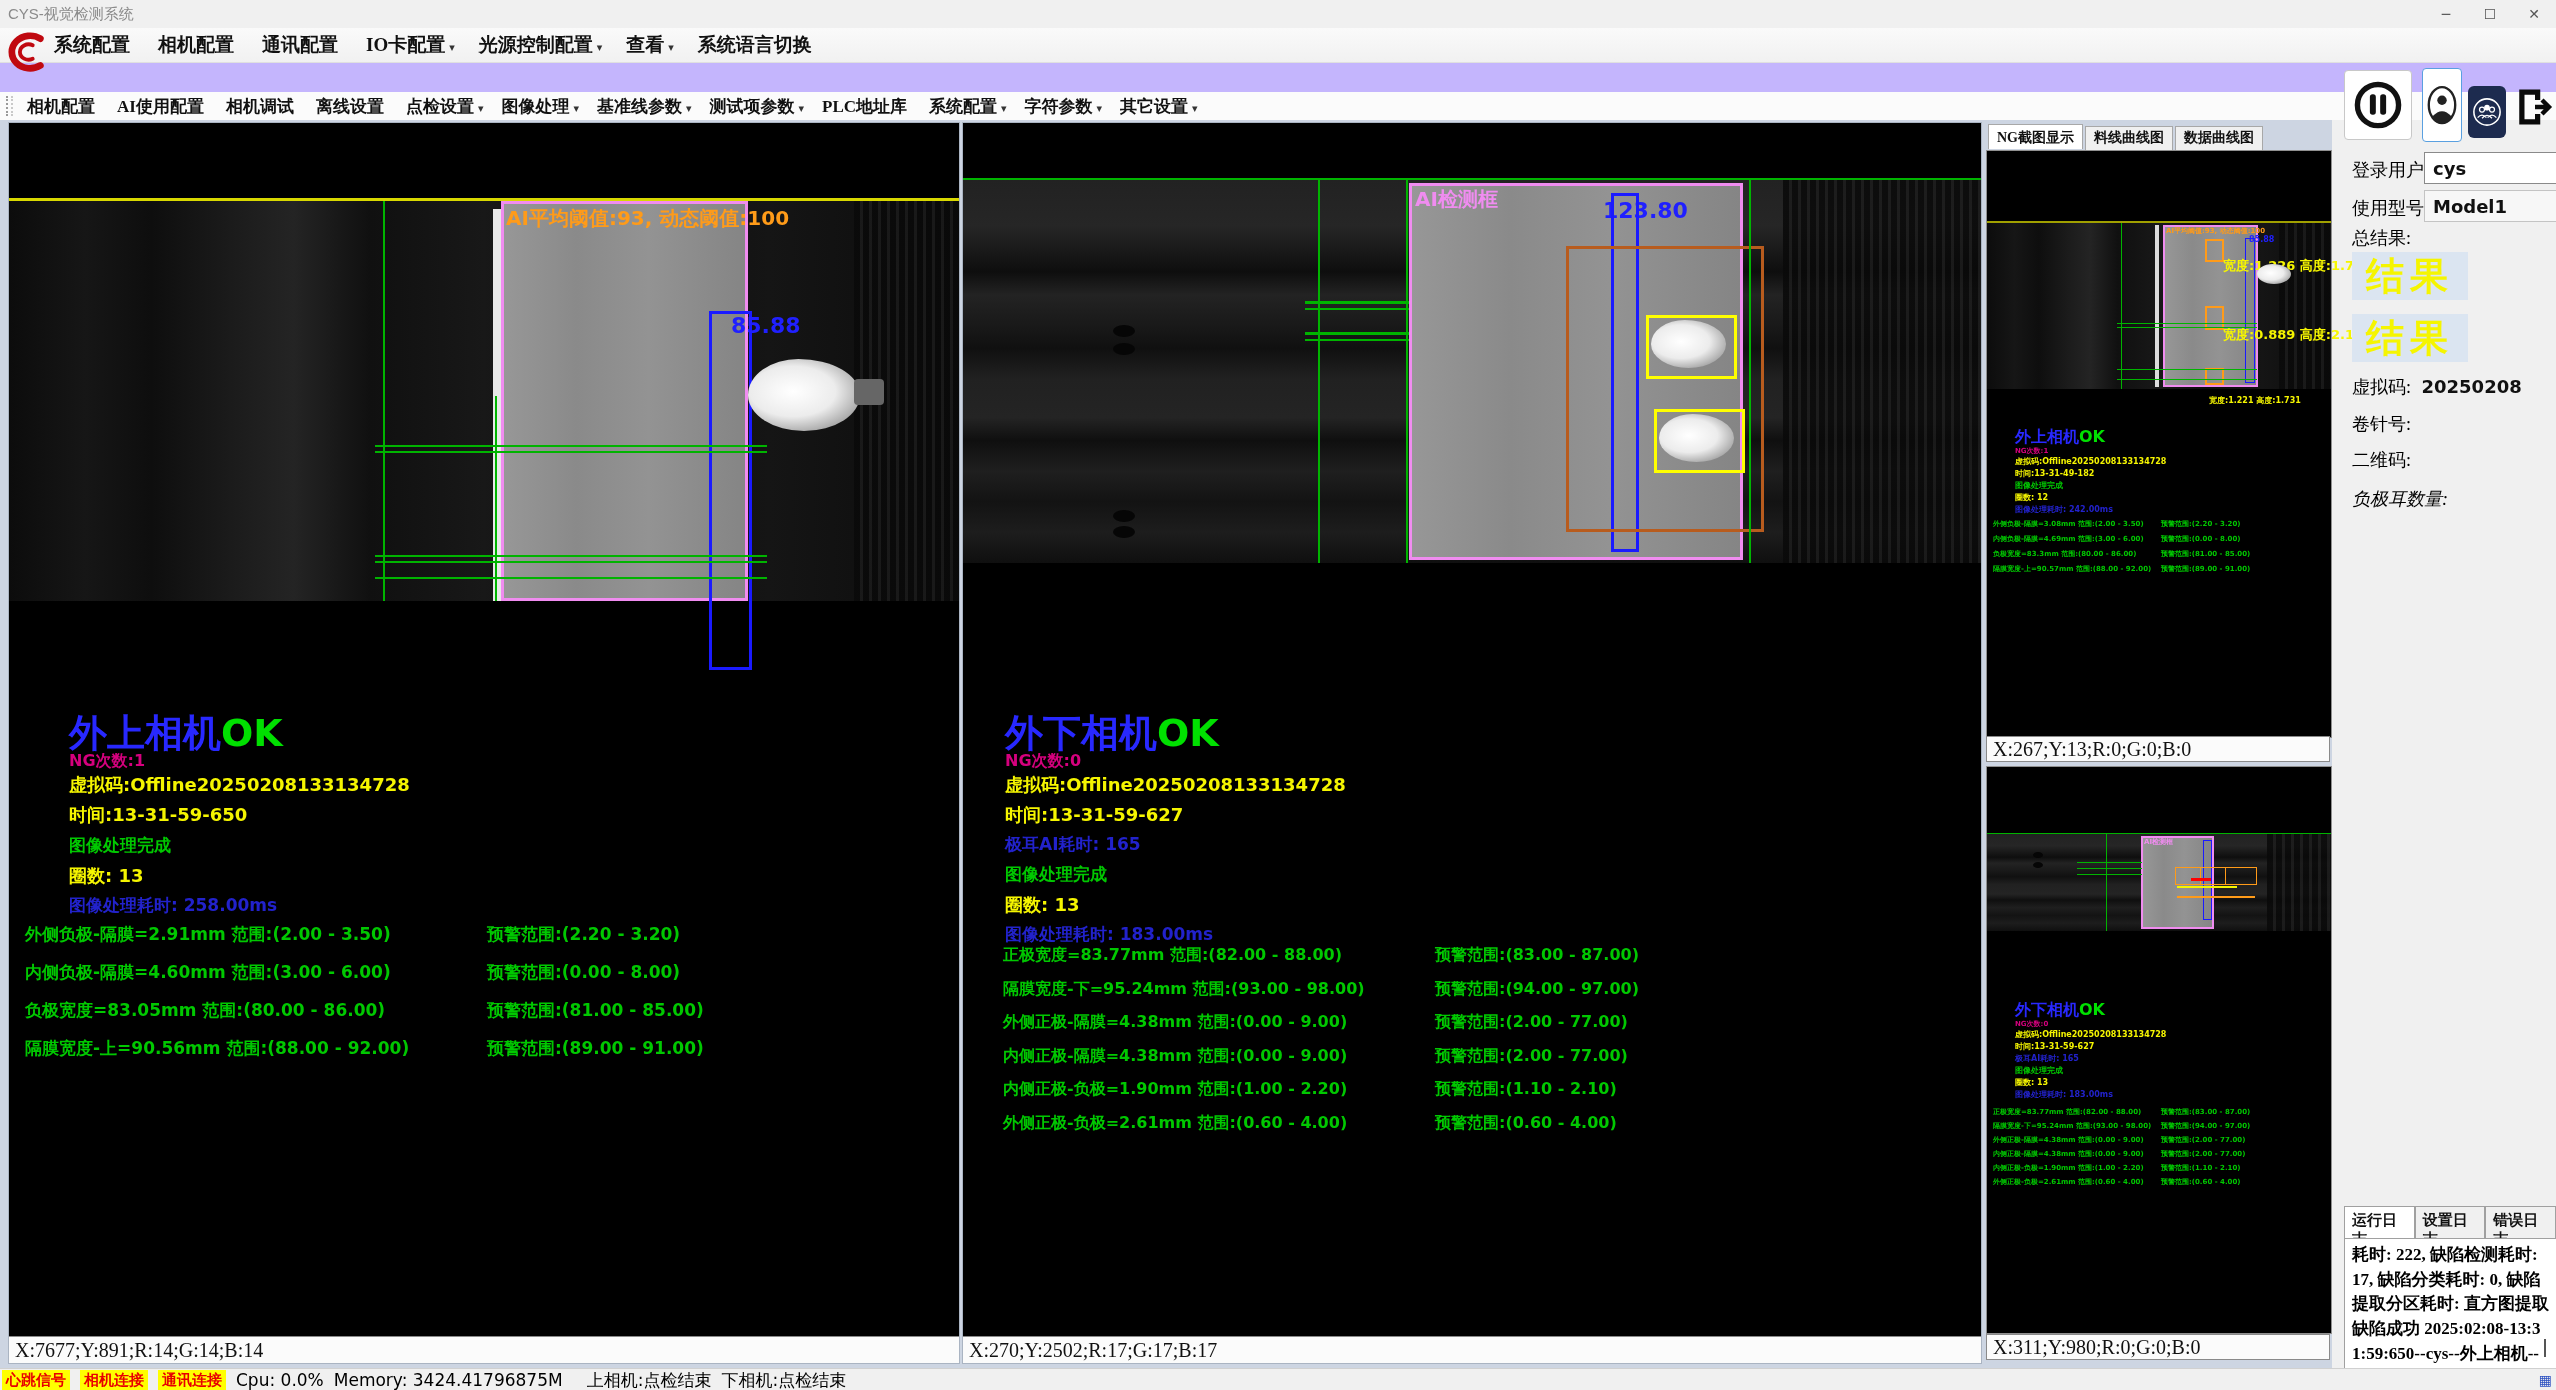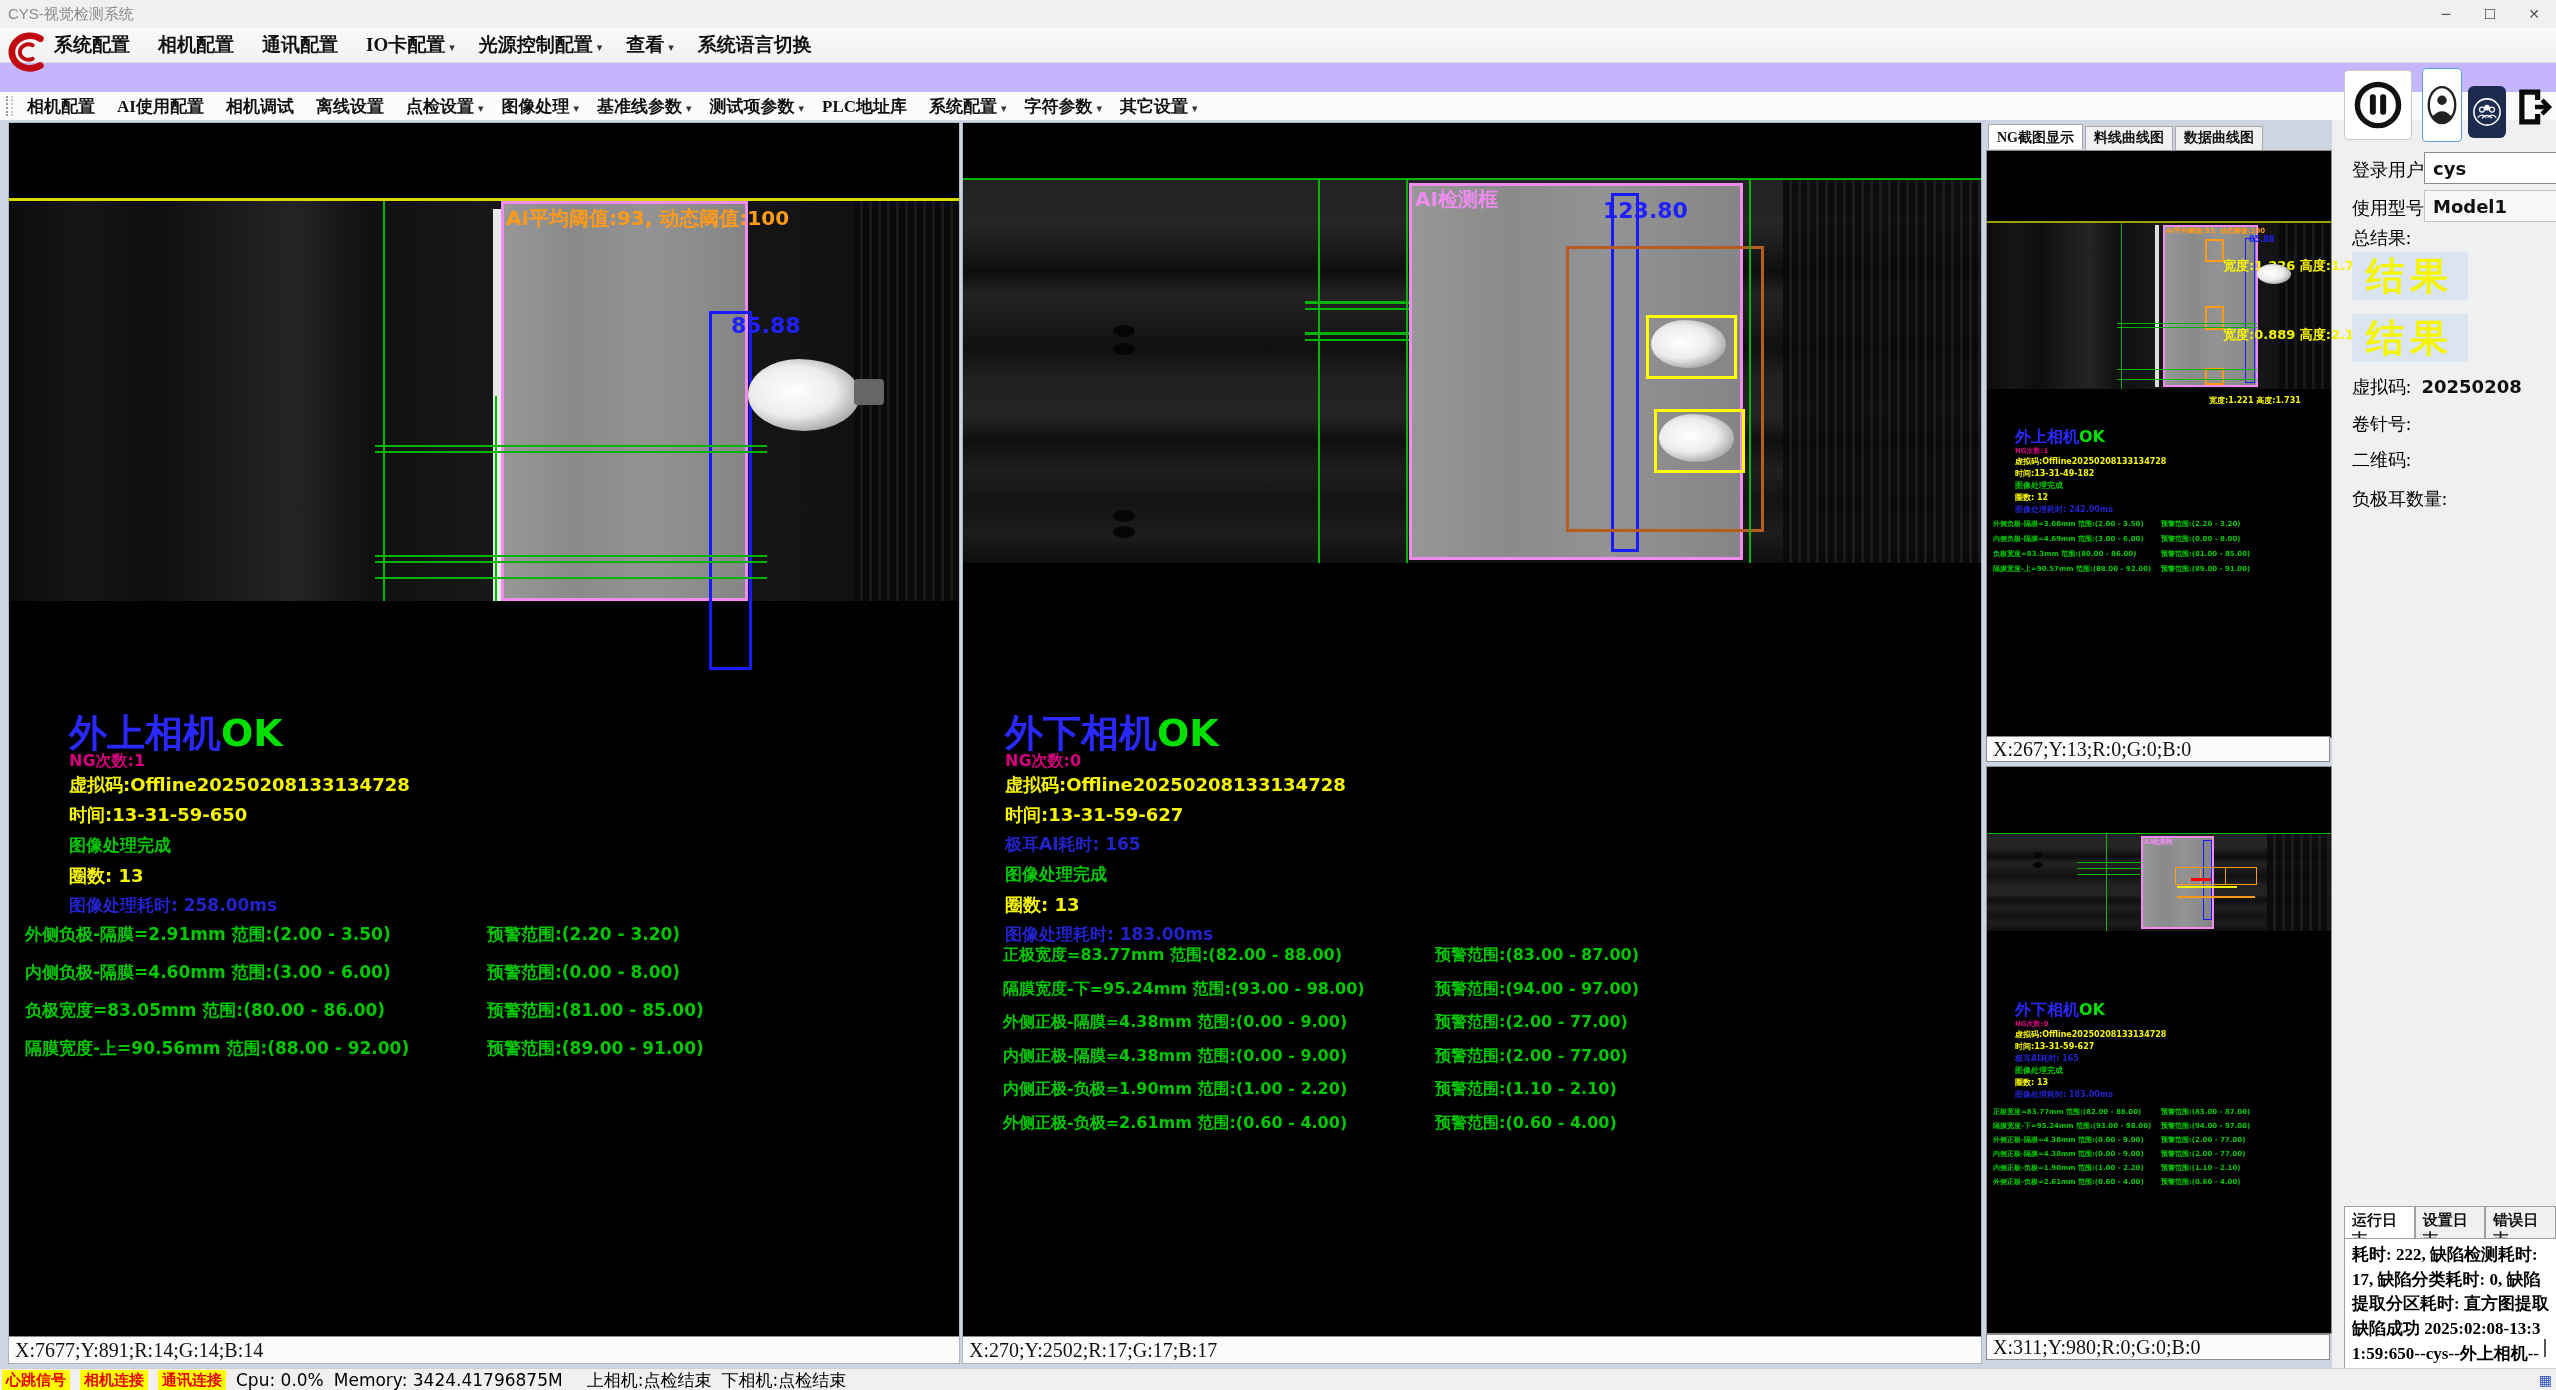--- a/index.html
+++ b/index.html
@@ -459,21 +459,21 @@
   <div class="sidelabel" style="left:2352px;top:226px;">总结果:</div>
   <div class="resultbox" style="left:2352px;top:252px;">结果</div>
   <div class="resultbox" style="left:2352px;top:314px;">结果</div>
 
   <div class="sidelabel" style="left:2352px;top:375px;">
     <span>虚拟码:</span>
     <span class="sideval" style="margin-left:6px;">20250208</span>
   </div>
   <div class="sidelabel" style="left:2352px;top:412px;">卷针号:</div>
   <div class="sidelabel" style="left:2352px;top:448px;">二维码:</div>
-  <div class="sidelabel" style="left:2352px;top:487px;">负极耳数量:</div>
+  <div class="sidelabel" style="left:2352px;top:487px;font-style:italic;">负极耳数量:</div>
 
   <div class="logtabs" style="left:2344px;top:1206px;">
     <div class="logtab active">运行日志</div>
     <div class="logtab">设置日志</div>
     <div class="logtab">错误日志</div>
   </div>
   <div class="logbox" style="left:2344px;top:1238px;width:198px;height:140px;">
     <span>耗时: 222, 缺陷检测耗时: 17, 缺陷分类耗时: 0, 缺陷提取分区耗时: 直方图提取缺陷成功 2025:02:08-13:31:59:650--cys--外上相机--图像处理耗时: 258.00ms</span>
     
     <div class="abs" style="right:18px;top:100px;width:2px;height:18px;background:#555;"></div>

